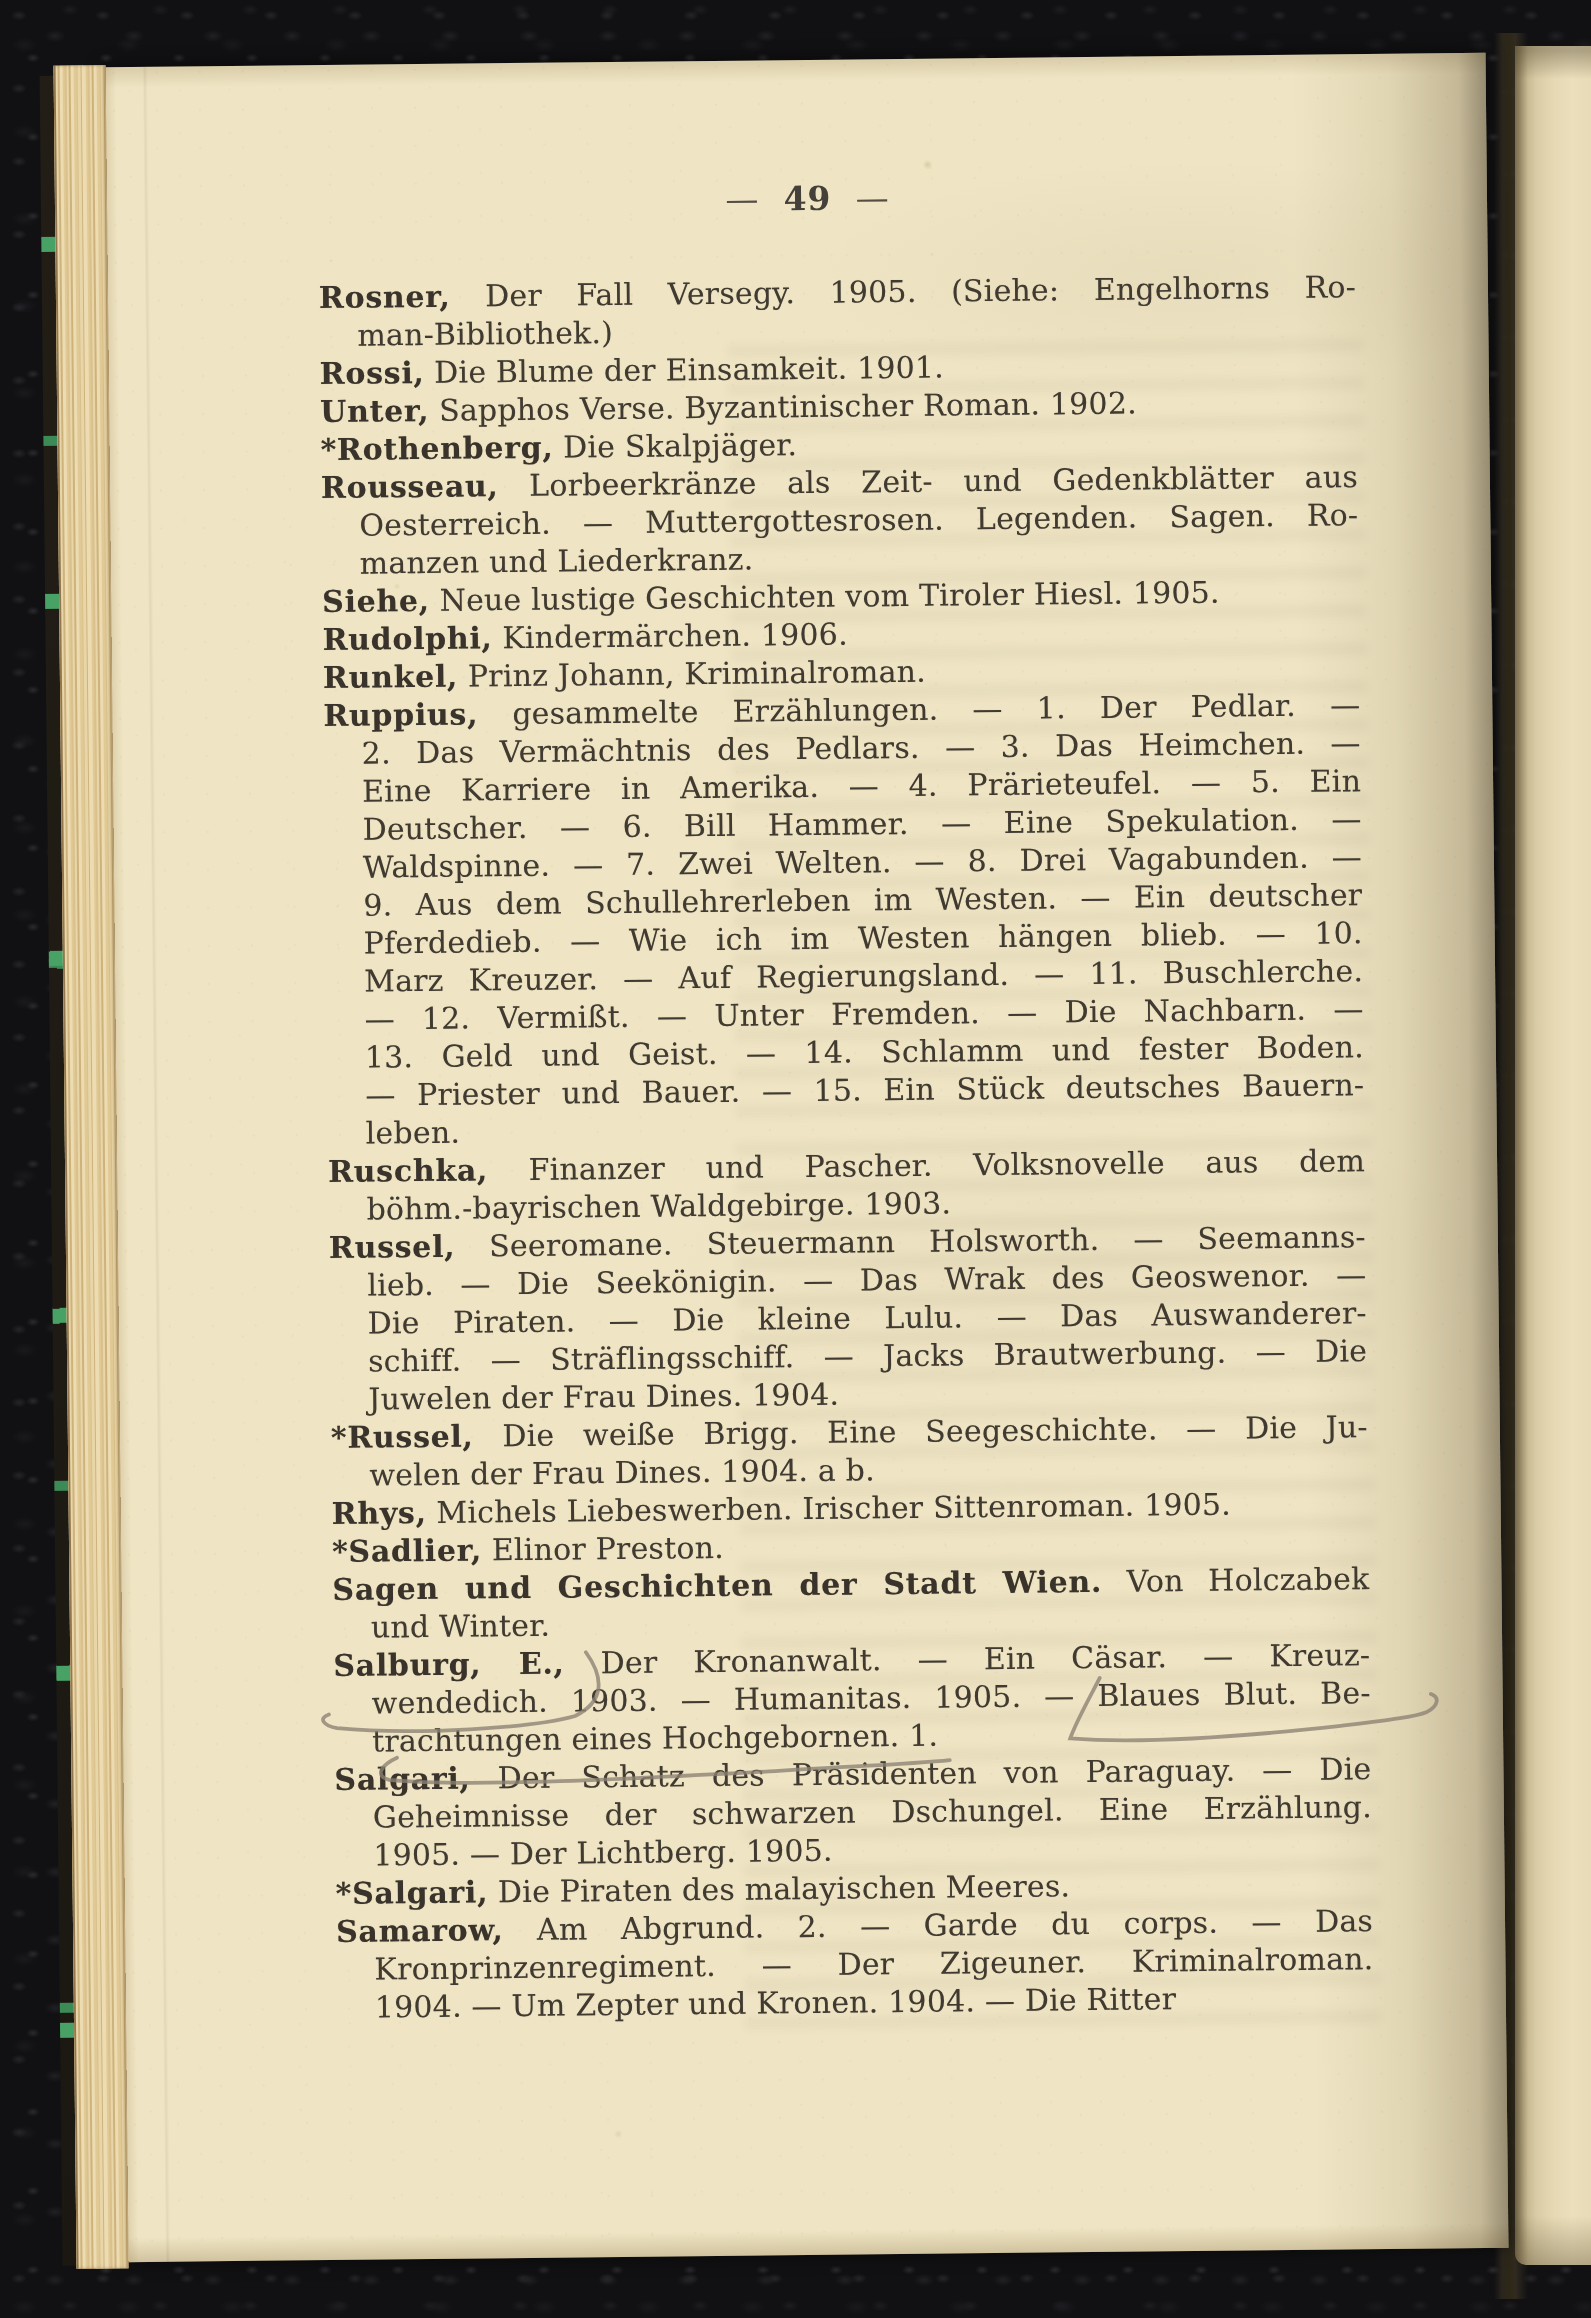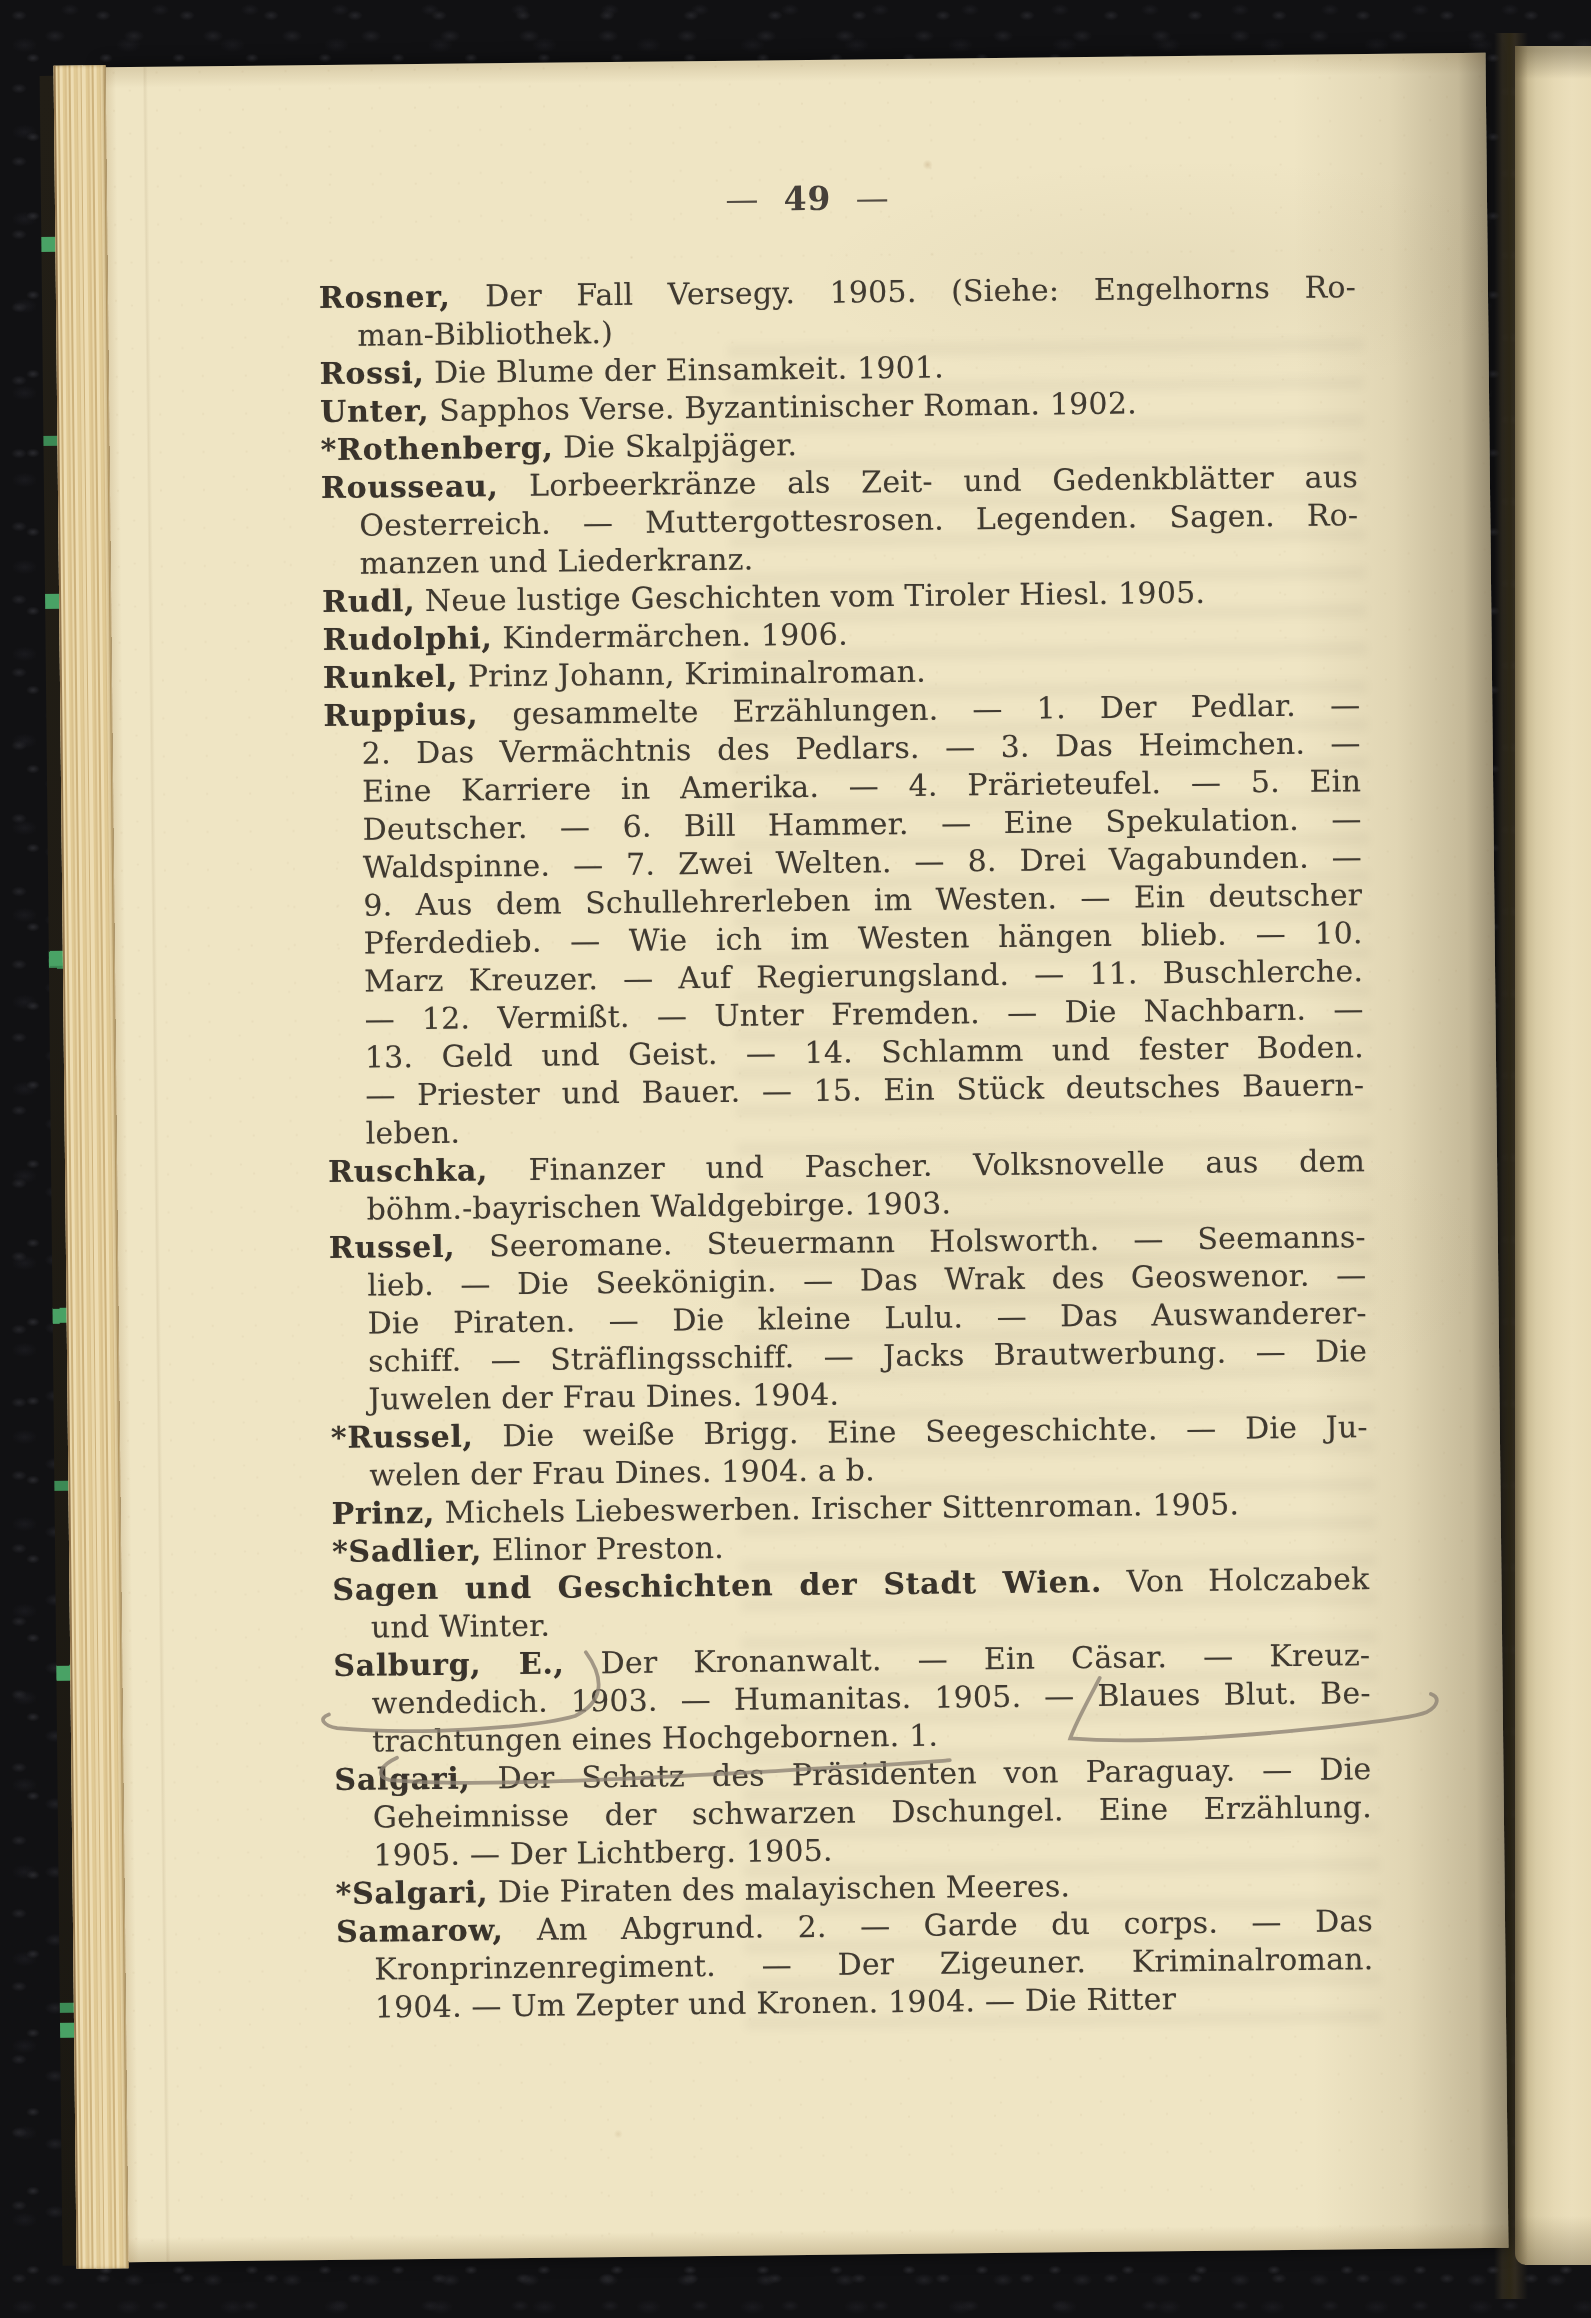--- a/index.html
+++ b/index.html
@@ -125,21 +125,21 @@
       </div>
       <div class="entry">
         <div class="line"><span class="author">*Rothenberg,</span> Die Skalpjäger.</div>
       </div>
       <div class="entry">
         <div class="line full"><span class="author">Rousseau,</span> Lorbeerkränze als Zeit- und Gedenkblätter aus</div>
         <div class="line cont full">Oesterreich. — Muttergottesrosen. Legenden. Sagen. Ro-</div>
         <div class="line cont">manzen und Liederkranz.</div>
       </div>
       <div class="entry">
-        <div class="line"><span class="author">Rudl,</span> Neue lustige Geschichten vom Tiroler Hiesl. 1905.</div>
+        <div class="line"><span class="author">Siehe,</span> Neue lustige Geschichten vom Tiroler Hiesl. 1905.</div>
       </div>
       <div class="entry">
         <div class="line"><span class="author">Rudolphi,</span> Kindermärchen. 1906.</div>
       </div>
       <div class="entry">
         <div class="line"><span class="author">Runkel,</span> Prinz Johann, Kriminalroman.</div>
       </div>
       <div class="entry">
         <div class="line full"><span class="author">Ruppius,</span> gesammelte Erzählungen. — 1. Der Pedlar. —</div>
         <div class="line cont full">2. Das Vermächtnis des Pedlars. — 3. Das Heimchen. —</div>
@@ -163,21 +163,21 @@
         <div class="line cont full">lieb. — Die Seekönigin. — Das Wrak des Geoswenor. —</div>
         <div class="line cont full">Die Piraten. — Die kleine Lulu. — Das Auswanderer-</div>
         <div class="line cont full">schiff. — Sträflingsschiff. — Jacks Brautwerbung. — Die</div>
         <div class="line cont">Juwelen der Frau Dines. 1904.</div>
       </div>
       <div class="entry">
         <div class="line full"><span class="author">*Russel,</span> Die weiße Brigg. Eine Seegeschichte. — Die Ju-</div>
         <div class="line cont">welen der Frau Dines. 1904. a b.</div>
       </div>
       <div class="entry">
-        <div class="line"><span class="author">Prinz,</span> Michels Liebeswerben. Irischer Sittenroman. 1905.</div>
+        <div class="line"><span class="author">Rhys,</span> Michels Liebeswerben. Irischer Sittenroman. 1905.</div>
       </div>
       <div class="entry">
         <div class="line"><span class="author">*Sadlier,</span> Elinor Preston.</div>
       </div>
       <div class="entry">
         <div class="line full"><span class="author">Sagen und Geschichten der Stadt Wien.</span> Von Holczabek</div>
         <div class="line cont">und Winter.</div>
       </div>
       <div class="entry">
         <div class="line full"><span class="author">Salburg, E.,</span> Der Kronanwalt. — Ein Cäsar. — Kreuz-</div>

